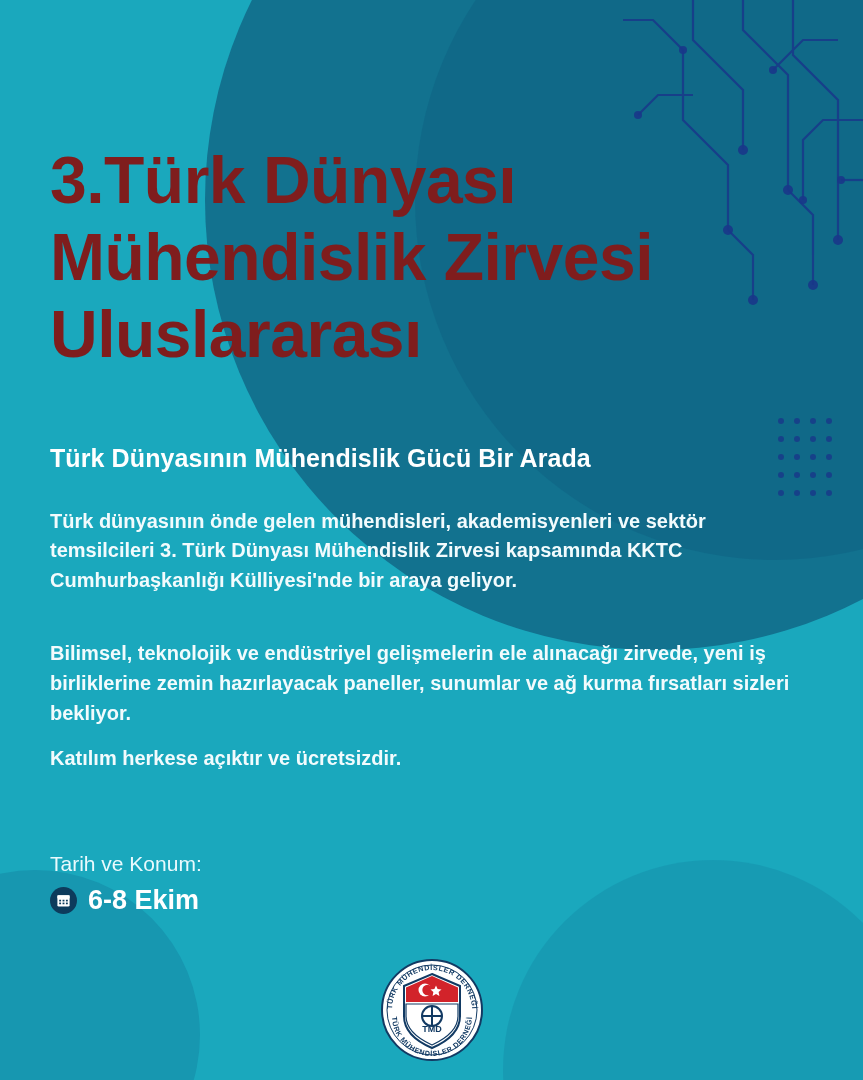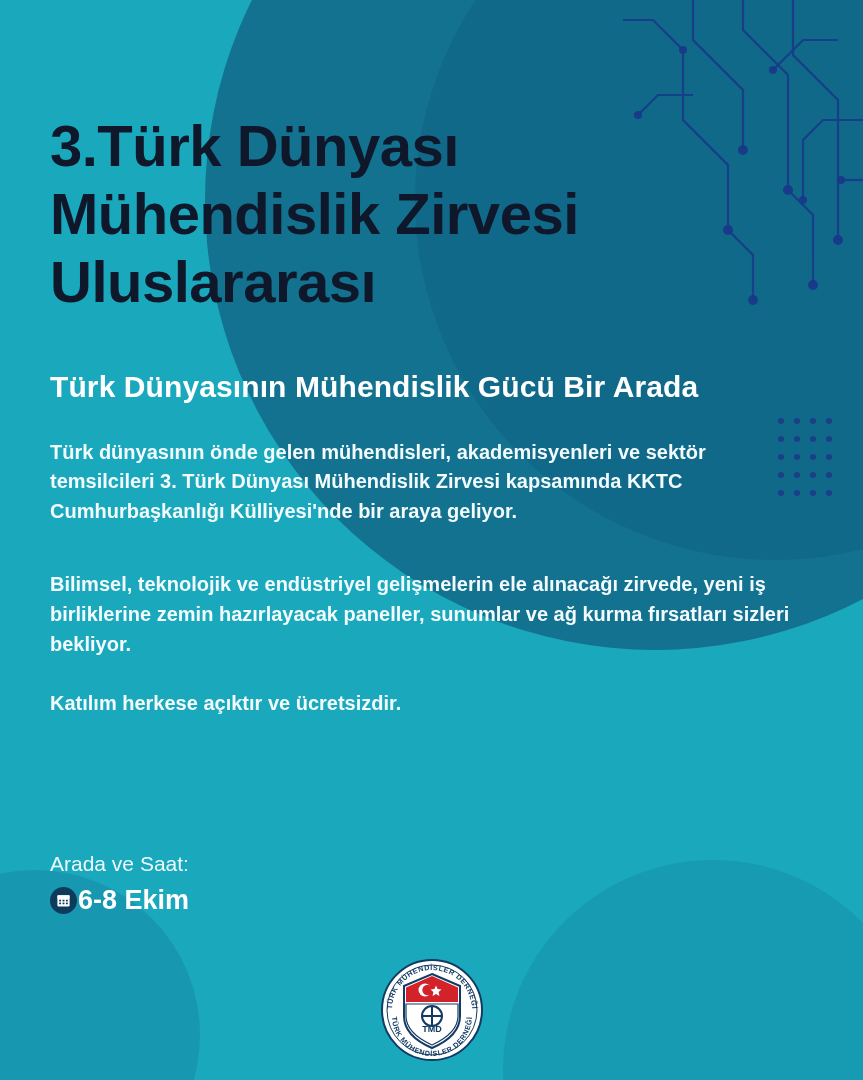--- a/index.html
+++ b/index.html
@@ -87,47 +87,48 @@
   }
 
   
   .content {
     position: absolute;
     inset: 0;
     padding: 112px 50px 0 50px;
   }
 
   .title {
-    color: #0f172a;
-    font-size: 58px;
+    color: #7f1d1d;
+    font-size: 66px;
     line-height: 1.17;
     font-weight: bold;
     letter-spacing: -0.5px;
     max-width: 800px;
+    margin-top: 30px;
   }
   .title .line { display: block; white-space: nowrap; }
 
   .subtitle {
-    margin-top: 54px;
+    margin-top: 70px;
     color: #ffffff;
-    font-size: 30px;
+    font-size: 25px;
     font-weight: bold;
     letter-spacing: 0.1px;
   }
 
   .para {
     margin-top: 34px;
     color: #f2fbfd;
     font-size: 20px;
     line-height: 1.48;
     font-weight: 700;
     max-width: 760px;
   }
   .para.second { margin-top: 44px; }
-  .para.third  { margin-top: 30px; }
+  .para.third  { margin-top: 16px; }
 
   
   .info-row {
     position: absolute;
     left: 50px;
     right: 50px;
     top: 852px;
     display: flex;
     align-items: flex-start;
   }
@@ -138,21 +139,21 @@
   .info-label {
     color: #eafafd;
     font-size: 21px;
     font-weight: 400;
     margin-bottom: 9px;
   }
 
   .info-value {
     display: flex;
     align-items: center;
-    gap: 1px;
+    gap: 11px;
     color: #ffffff;
     font-size: 27px;
     font-weight: bold;
     white-space: nowrap;
   }
 
   .icon-badge {
     width: 27px;
     height: 27px;
     border-radius: 50%;
@@ -254,21 +255,21 @@
 
     <p class="para first">Türk dünyasının önde gelen mühendisleri, akademisyenleri ve sektör temsilcileri 3. Türk Dünyası Mühendislik Zirvesi kapsamında KKTC Cumhurbaşkanlığı Külliyesi'nde bir araya geliyor.</p>
     <p class="para second">Bilimsel, teknolojik ve endüstriyel gelişmelerin ele alınacağı zirvede, yeni iş birliklerine zemin hazırlayacak paneller, sunumlar ve ağ kurma fırsatları sizleri bekliyor.</p>
     <p class="para third">Katılım herkese açıktır ve ücretsizdir.</p>
 
   </div>
 
   <div class="info-row">
 
     <div class="info-block date">
-      <div class="info-label">Arada ve Saat:</div>
+      <div class="info-label">Tarih ve Konum:</div>
       <div class="info-value">
         <span class="icon-badge">
           <svg width="15" height="15" viewBox="0 0 16 16">
             <rect x="1.5" y="2.5" width="13" height="12" rx="1.5" fill="#ffffff"></rect>
             <rect x="1.5" y="2.5" width="13" height="3.2" fill="#ffffff"></rect>
             <g fill="#0d3b5c">
               <rect x="3.4" y="7.2" width="2" height="1.8"></rect>
               <rect x="7" y="7.2" width="2" height="1.8"></rect>
               <rect x="10.6" y="7.2" width="2" height="1.8"></rect>
               <rect x="3.4" y="10.2" width="2" height="1.8"></rect>

